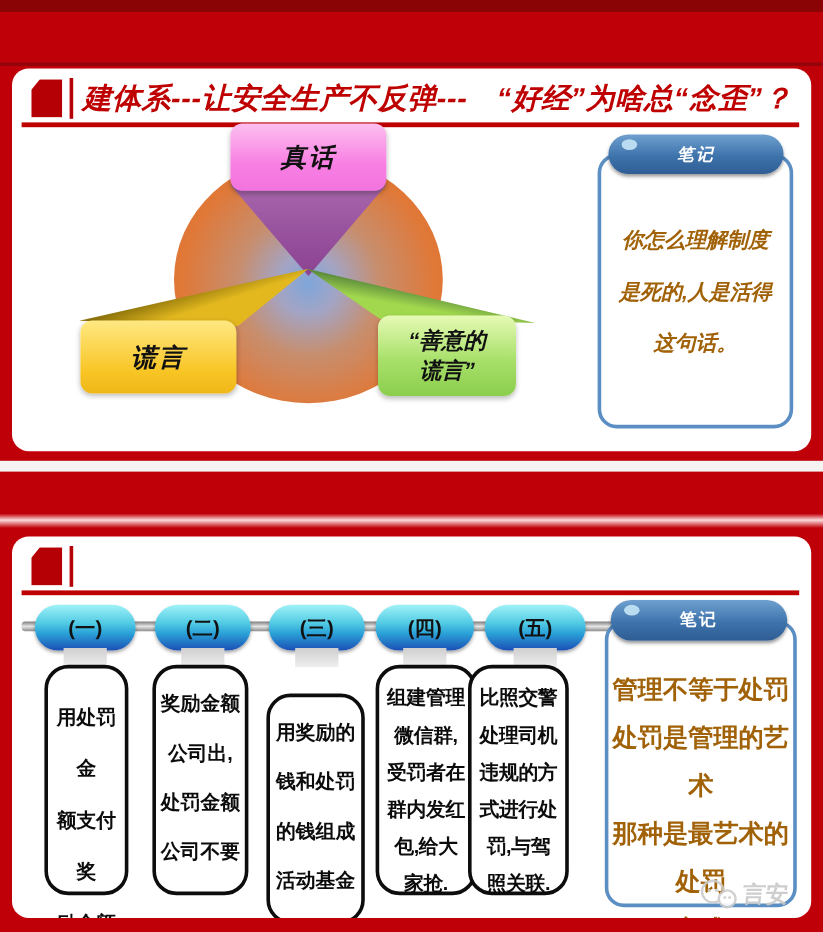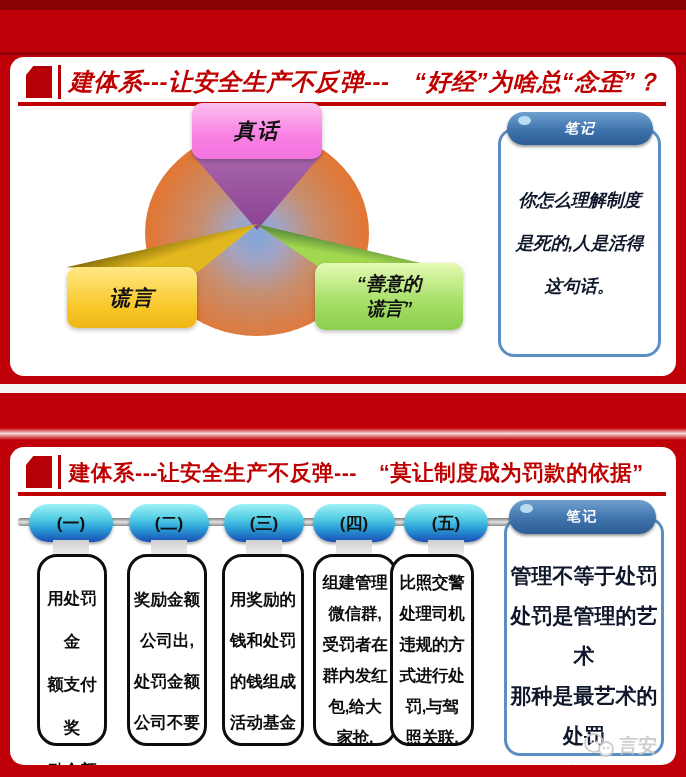--- a/index.html
+++ b/index.html
@@ -37,30 +37,30 @@
   .cone.greenc{left:246px;top:167px;width:190px;height:47px;
     clip-path:polygon(0 0,32% 89%,100% 96%);
     background:linear-gradient(190deg,#5A883C 42%,#A2D84E 62%);}
   .dbox{position:absolute;display:flex;align-items:center;justify-content:center;
     font-weight:700;color:#111;text-align:center;border-radius:10px;
     box-shadow:0 2px 4px rgba(0,0,0,.25);}
   .dbox.pink{left:182px;top:46px;width:130px;height:56px;font-size:21px;letter-spacing:2px;
     background:linear-gradient(180deg,#FCC0EF 0%,#F87FE3 60%,#F274DF 100%);}
   .dbox.yellow{left:57px;top:210px;width:130px;height:61px;font-size:21px;letter-spacing:2px;
     background:linear-gradient(180deg,#FFE883 0%,#F8C525 70%,#EFB719 100%);}
-  .dbox.green2{left:305px;top:206px;width:148px;height:67px;font-size:18.5px;line-height:1.35;white-space:pre-line;
+  .dbox.green2{left:305px;top:206px;width:115px;height:67px;font-size:18.5px;line-height:1.35;white-space:pre-line;
     background:linear-gradient(180deg,#E6FAB5 0%,#A8E06A 55%,#8BCE4D 100%);}
   .caption{position:absolute;left:33px;top:284px;margin:0;width:480px;
     font-size:17.5px;font-weight:700;color:#BE0000;white-space:nowrap;}
 
   
   .notes-box{position:absolute;background:#fff;border:3px solid #5B8FC4;border-radius:16px;}
   .notes-box1{left:488px;top:71px;width:163px;height:229px;}
   .notes-box2{left:494px;top:70px;width:160px;height:239px;}
-  .notes-text{width:100%;text-align:center;font-weight:700;color:#0f172a;white-space:pre-line;}
+  .notes-text{width:100%;text-align:center;font-weight:700;color:#a16207;white-space:pre-line;}
   .notes-text1{padding-top:48px;font-size:17.5px;line-height:43px;}
   .notes-text2{padding-top:36px;font-size:21px;line-height:40px;}
   .notes-pill{position:absolute;border-radius:17px;display:flex;align-items:center;justify-content:center;
     background:linear-gradient(180deg,#6FA0CF 0%,#3E73AC 55%,#2E5D93 100%);
     box-shadow:0 2px 3px rgba(0,0,0,.4);color:#fff;font-weight:700;font-size:14px;letter-spacing:2px;}
   .notes-pill1{left:497px;top:55px;width:146px;height:33px;}
   .notes-pill2{left:499px;top:53px;width:147px;height:34px;}
   .pill-dot{position:absolute;left:11px;top:4px;width:13px;height:9px;border-radius:50%;background:#BFE0F2;opacity:.95;}
 
   
@@ -73,25 +73,25 @@
     background:linear-gradient(180deg,#7F7F7F 0%,#E5E5E5 50%,#8C8C8C 100%);}
   .pill{position:absolute;top:57px;height:38px;border-radius:19px;display:flex;align-items:center;justify-content:center;
     font-size:17px;font-weight:700;color:#111;
     background:linear-gradient(180deg,#9FF2F7 0%,#52CBE4 40%,#2BA3D8 62%,#1A4FB5 100%);
     box-shadow:0 2px 3px rgba(0,0,0,.35);}
   .tab{position:absolute;top:93px;width:36px;height:16px;
     background:linear-gradient(180deg,#CFCFCF 0%,#EFEFEF 100%);}
   .cbox{position:absolute;top:107px;height:192px;background:#fff;border:3px solid #0D0D0D;border-radius:20px;
     text-align:center;font-weight:700;color:#0c0c0c;white-space:pre-line;font-size:16.5px;}
   .lines3{padding-top:20px;line-height:43px;}
-  .lines4{padding-top:22px;line-height:41px;}
+  .lines4{padding-top:10px;line-height:41px;}
   .lines6{padding-top:10px;line-height:31px;letter-spacing:-.3px;}
   .p1{left:19px;width:84px;} .t1{left:43px;} .b1{left:27px;width:70px;}
   .p2{left:119px;width:80px;} .t2{left:141px;} .b2{left:117px;width:80px;}
-  .p3{left:214px;width:80px;} .t3{left:236px;} .b3{left:212px;width:82px;}
+  .p3{left:214px;width:80px;} .t3{left:236px;} .b3{left:212px;width:82px;margin-top:24px;}
   .p4{left:303px;width:82px;} .t4{left:326px;} .b4{left:303px;width:84px;}
   .p5{left:394px;width:84px;} .t5{left:418px;} .b5{left:380px;width:84px;}
 </style>
 </head>
 <body>
 
 <div class="canvas">
   <div class="top-strip"></div>
   <div class="pre-slide-line"></div>
   <div class="gap-strip"></div>
@@ -131,21 +131,20 @@
       <span class="pill-dot"></span>
       <span>笔记</span>
     </div>
 
   </section>
 
   <section class="slide slide2">
     <div class="title-row">
       <span class="book-icon"></span>
       <span class="vbar"></span>
-      <h1 class="slide-title">建体系---让安全生产不反弹---　“莫让制度成为罚款的依据”</h1>
     </div>
     <div class="title-underline"></div>
 
     <div class="gray-bar"></div>
 
     <div class="pill p1">(一)</div>
     <div class="pill p2">(二)</div>
     <div class="pill p3">(三)</div>
     <div class="pill p4">(四)</div>
     <div class="pill p5">(五)</div>

